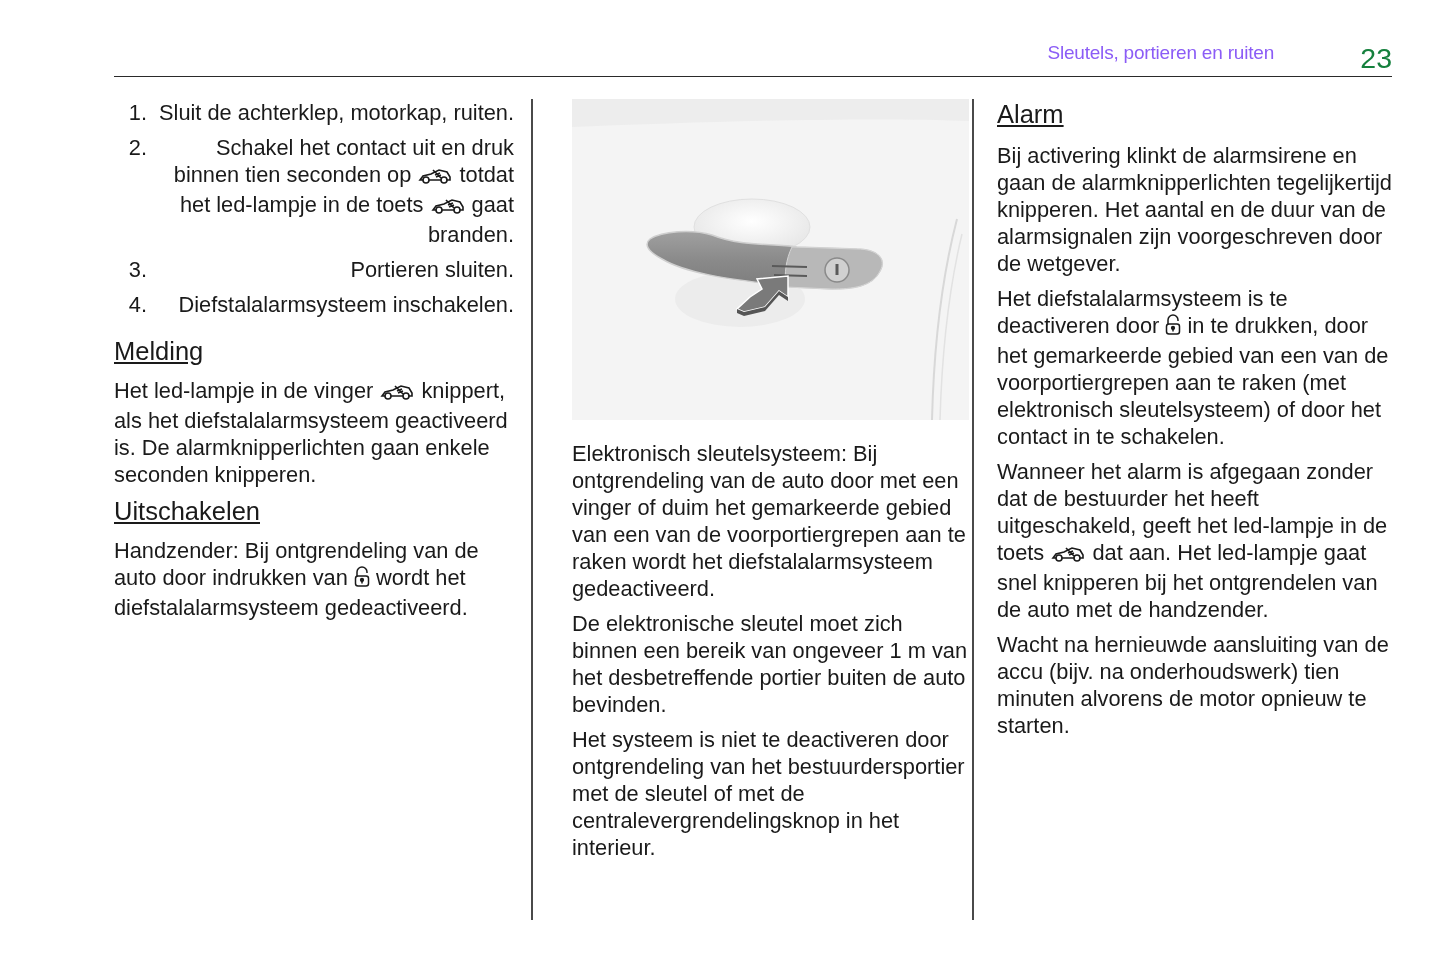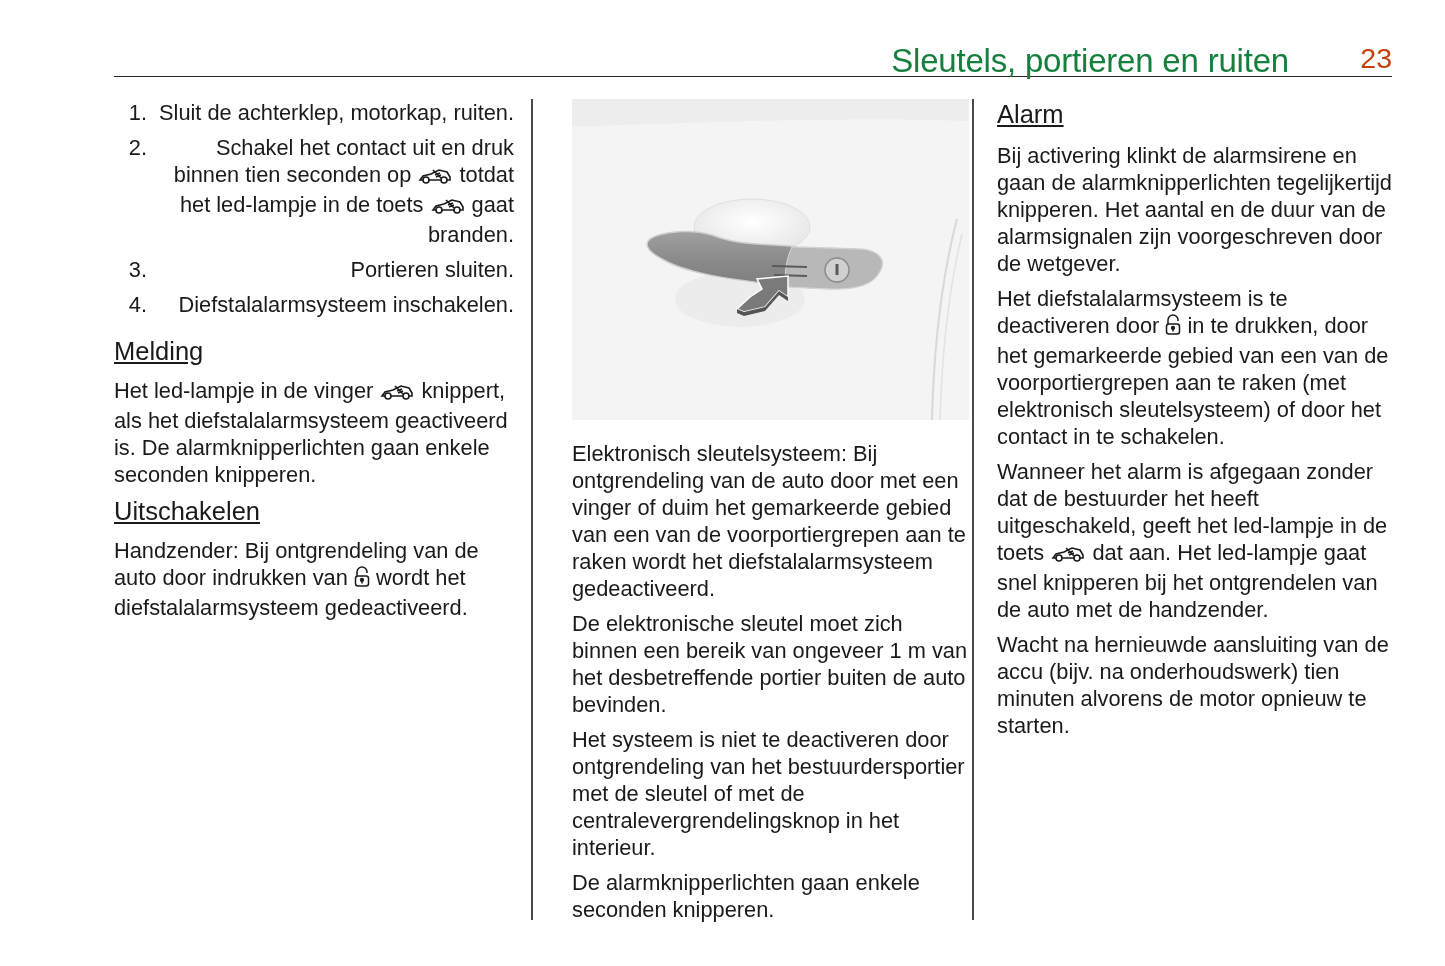--- a/index.html
+++ b/index.html
@@ -5,25 +5,25 @@
     html, body { margin: 0; padding: 0; background: #ffffff; }
     body {
       width: 1445px; height: 966px; position: relative; overflow: hidden;
       font-family: "Liberation Sans", sans-serif; color: #1a1a1a;
     }
     .header {
       position: absolute; left: 114px; top: 40px; width: 1278px; height: 36px;
       border-bottom: 1.5px solid #2a2a2a;
     }
     .header-title {
-      position: absolute; right: 103px; top: 2px; font-size: 33px; color: #15803d;
+      position: absolute; right: 118px; top: 2px; font-size: 19px; color: #8b5cf6;
       letter-spacing: -0.2px;
     }
     .header-page {
-      position: absolute; right: 0; top: 2px; font-size: 28.5px; color: #c2410c;
+      position: absolute; right: 0; top: 2px; font-size: 28.5px; color: #15803d;
     }
     .col { position: absolute; top: 99px; font-size: 21.8px; line-height: 27px; }
     .col1 { left: 114px; width: 400px; }
     .col2 { left: 572px; width: 400px; }
     .col3 { left: 997px; width: 400px; }
     .divider { position: absolute; top: 99px; width: 2px; height: 821px; background: #4a4a4a; }
     .d1 { left: 531px; }
     .d2 { left: 972px; }
     .list { margin: 0; padding: 0; list-style: none; }
     .list li { display: flex; margin-bottom: 8px; }
@@ -159,21 +159,20 @@
       <line x1="200" y1="167" x2="235" y2="168" stroke="#5a5a5a" stroke-width="2"></line>
       <line x1="202" y1="176" x2="235" y2="177" stroke="#5a5a5a" stroke-width="2"></line>
 
       <path d="M165 210 L178 198 L190 190 L185 180 L216 177 L216 198 L207 192 L193 208 L172 213 Z" fill="#7a7a7a" stroke="#ffffff" stroke-width="1.5"></path>
       <path d="M165 210 L172 213 L193 208 L207 192 L216 198 L216 202 L207 196 L193 212 L172 217 L165 214 Z" fill="#555555"></path>
     </svg>
   </div>
   <p>Elektronisch sleutelsysteem: Bij ontgrendeling van de auto door met een vinger of duim het gemarkeerde gebied van een van de voorportiergrepen aan te raken wordt het diefstalalarmsysteem gedeactiveerd.</p>
   <p>De elektronische sleutel moet zich binnen een bereik van ongeveer 1 m van het desbetreffende portier buiten de auto bevinden.</p>
   <p>Het systeem is niet te deactiveren door ontgrendeling van het bestuurdersportier met de sleutel of met de centralevergrendelingsknop in het interieur.</p>
-  <p>De alarmknipperlichten gaan enkele seconden knipperen.</p>
 </div>
 
 <div class="col col3">
   <h2 class="h-alarm">Alarm</h2>
   <p>Bij activering klinkt de alarmsirene en gaan de alarmknipperlichten tegelijkertijd knipperen. Het aantal en de duur van de alarmsignalen zijn voorgeschreven door de wetgever.</p>
   <p>
     <span>Het diefstalalarmsysteem is te deactiveren door</span>
     <span class="icon-inline">
       <svg width="16" height="22" viewBox="0 0 16 22">
           <g fill="none" stroke="#1a1a1a" stroke-width="1.5">

